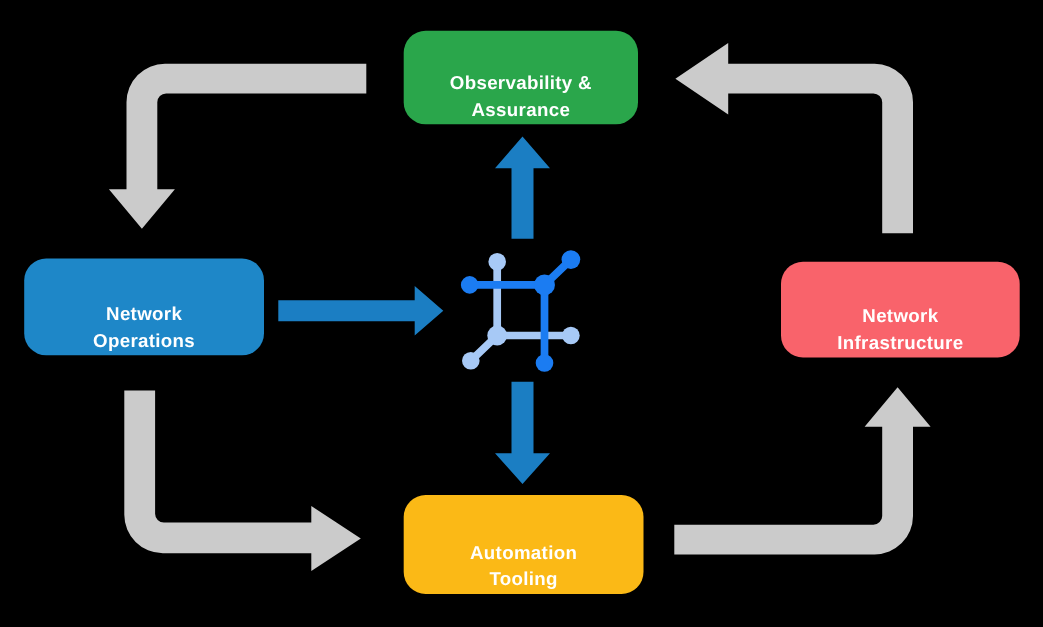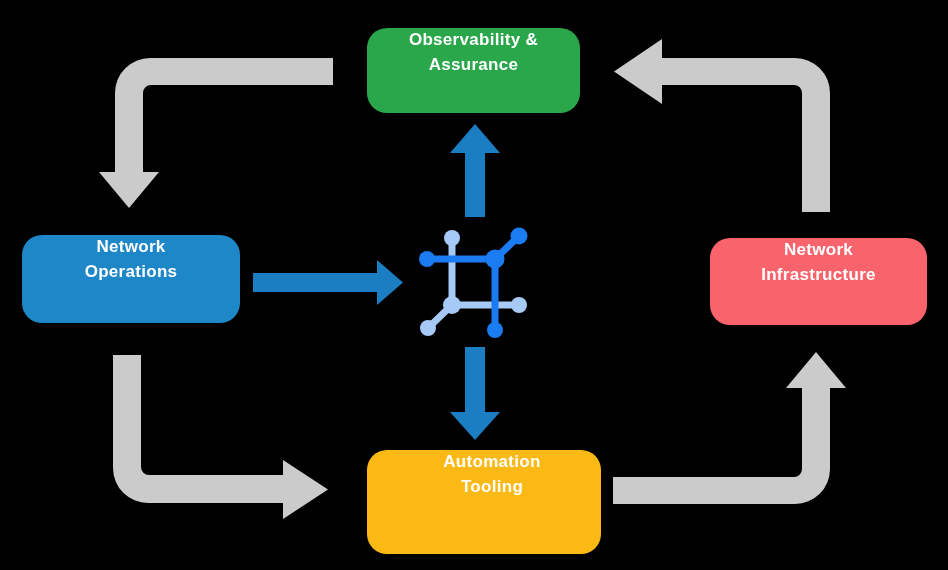--- a/index.html
+++ b/index.html
@@ -12,36 +12,36 @@
     font-family: "Liberation Sans", "DejaVu Sans", sans-serif;
   }
   .layer {
     position: absolute;
     left: 0; top: 0;
   }
   .node {
     position: absolute;
     border-radius: 20px;
     display: flex;
-    align-items: flex-start;
+    align-items: flex-end;
     justify-content: center;
     text-align: center;
   }
   .node-label {
     color: var(--c-text, #fff);
     font-size: 17px;
     font-weight: 600;
     letter-spacing: 0.3px;
     line-height: 1.45;
     white-space: pre-line;
   }
   .node-observability { left:367px; top:28px;  width:213px; height:85px; background:var(--c-green); }
   .node-operations    { left:22px;  top:235px; width:218px; height:88px; background:var(--c-blue); }
   .node-infrastructure{ left:710px; top:238px; width:217px; height:87px; background:var(--c-red); }
-  .node-automation    { left:367px; top:450px; width:218px; height:104px; background:var(--c-yellow);padding-left:16px; }
+  .node-automation    { left:367px; top:450px; width:218px; height:90px; background:var(--c-yellow); }
 
   .arrow-gray  { fill: var(--c-gray); }
   .arrow-blue  { fill: var(--c-arrow_blue); }
   .icon-dark-line  { stroke: var(--c-icon_dark); stroke-width: 7; fill: none; stroke-linecap: round; }
   .icon-light-line { stroke: var(--c-icon_light); stroke-width: 7; fill: none; stroke-linecap: round; }
   .icon-dark-dot   { fill: var(--c-icon_dark); }
   .icon-light-dot  { fill: var(--c-icon_light); }
 </style>
 </head>
 <body>

